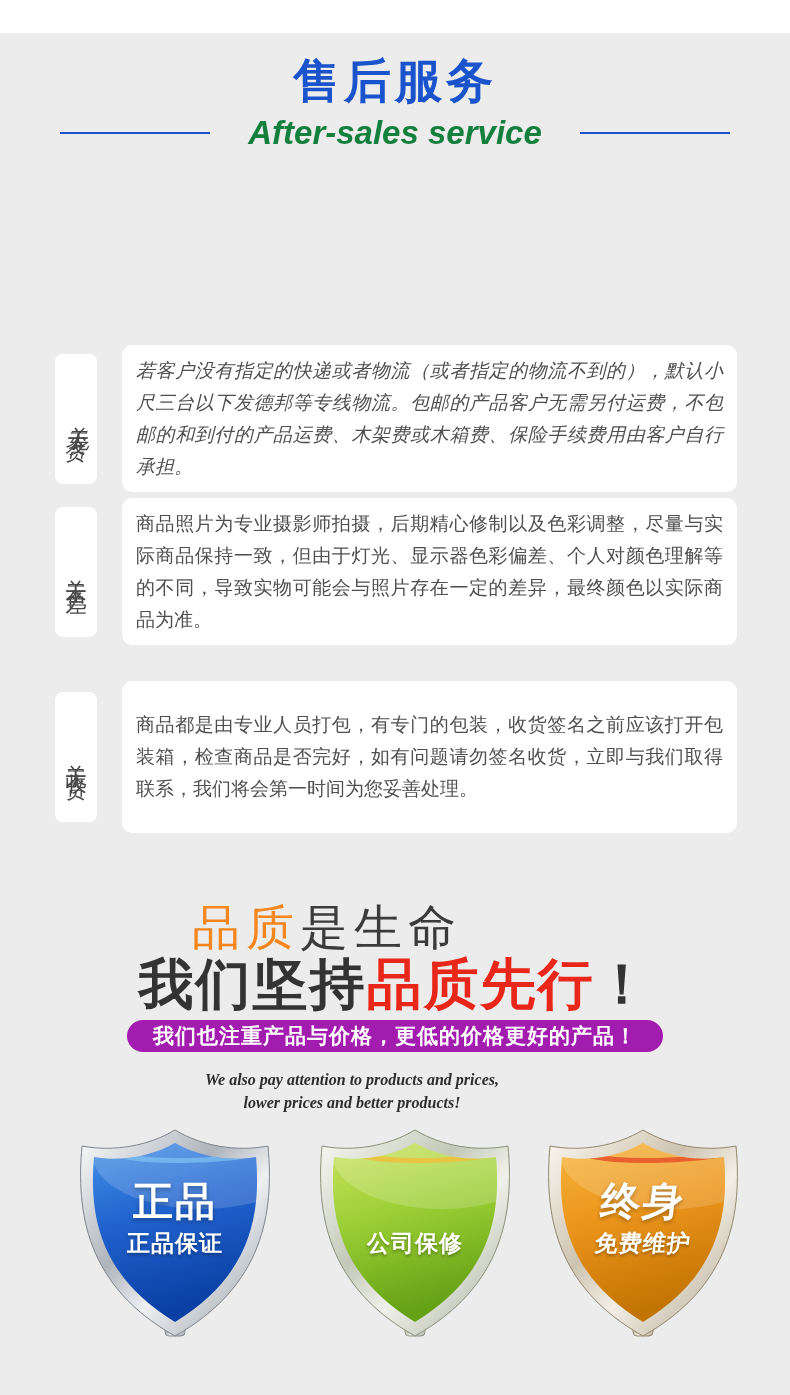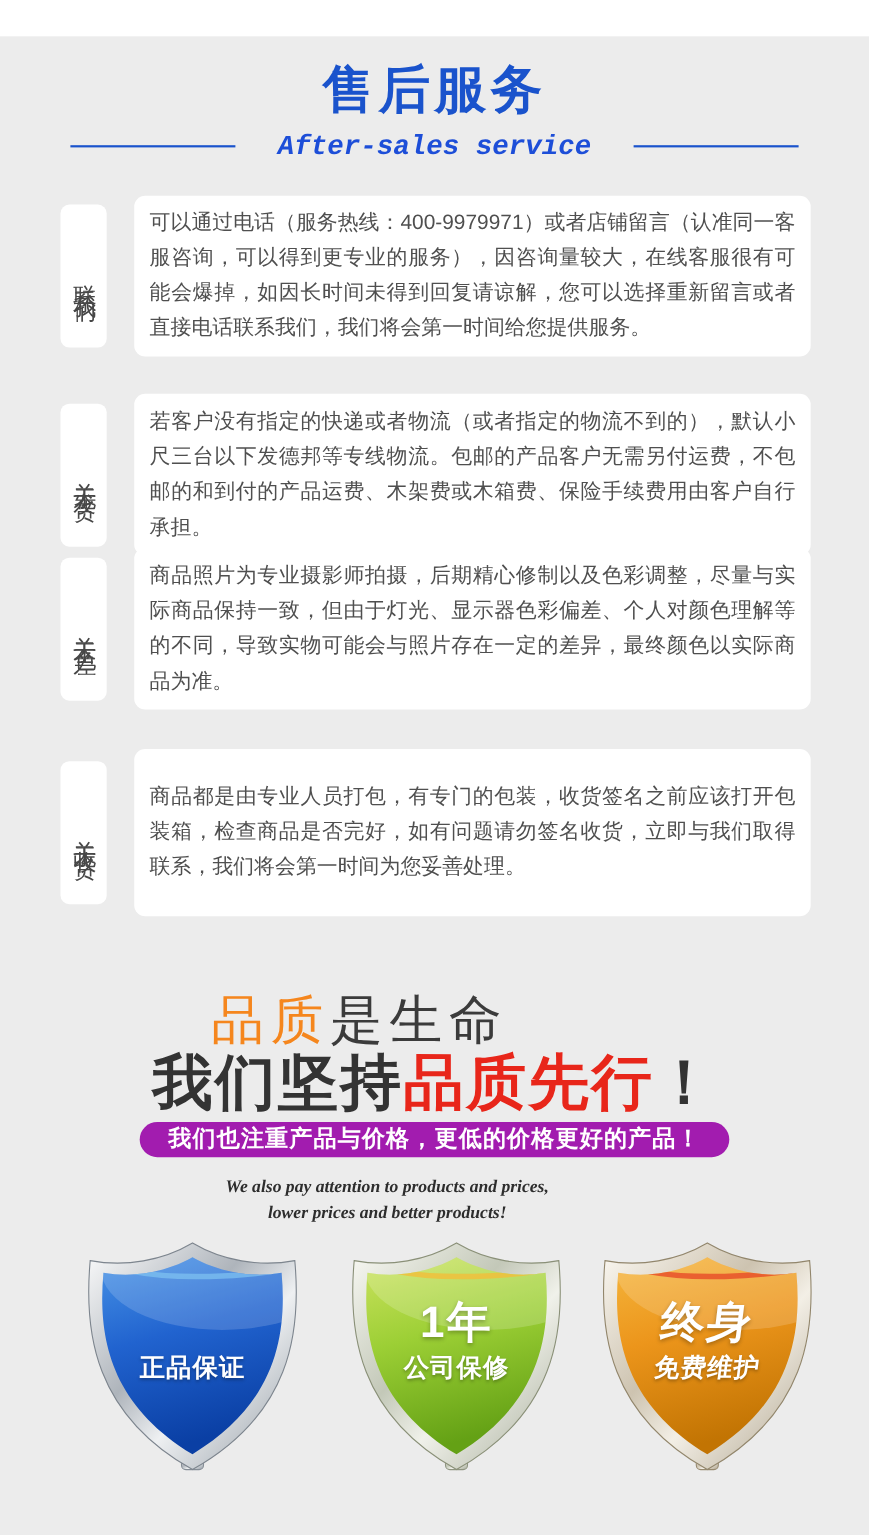--- a/index.html
+++ b/index.html
@@ -15,28 +15,28 @@
   .header-title {
     position:absolute; left:0; top:50px; width:790px; text-align:center;
     font-size:47px; font-weight:bold; color:#1a53cc; letter-spacing:4px;
   }
   .subtitle-row {
     position:absolute; left:0; top:118px; width:790px; height:30px;
     display:flex; align-items:center; justify-content:center; gap:38px;
   }
   .subtitle-line { width:150px; height:0; border-top:2px solid #1a53cc; }
   .subtitle-text {
-    font-family:Liberation Mono, monospace;
-    font-style:italic; font-weight:bold; font-size:25px; color:#1d4ed8;
+    font-family:Liberation Sans, sans-serif;
+    font-style:italic; font-weight:bold; font-size:33px; color:#15803d;
   }
 
   
   .section { position:absolute; left:0; width:790px; }
   .sec-1 { top:178px; height:146px; }
-  .sec-2 { top:358px; height:147px; }
+  .sec-2 { top:345px; height:147px;font-style:italic; }
   .sec-3 { top:498px; height:147px; }
   .sec-4 { top:681px; height:152px; }
   .section-label {
     position:absolute; left:55px; top:50%; transform:translateY(-50%);
     width:42px; height:130px; background:#ffffff; border-radius:8px;
     display:flex; align-items:center; justify-content:center;
   }
   .section-label span {
     writing-mode:vertical-rl; text-orientation:upright;
     font-size:21px; color:#474747; letter-spacing:5px; font-weight:500;
@@ -100,28 +100,20 @@
 <div class="page">
   <div class="top-strip"></div>
 
   <div class="header-title">售后服务</div>
   <div class="subtitle-row">
     <div class="subtitle-line"></div>
     <div class="subtitle-text">After-sales service</div>
     <div class="subtitle-line"></div>
   </div>
 
-  <div class="section sec-1">
-    <div class="section-label">
-      <span>联系我们</span>
-    </div>
-    <div class="section-body">
-      <div class="section-text">可以通过电话（服务热线：400-9979971）或者店铺留言（认准同一客服咨询，可以得到更专业的服务），因咨询量较大，在线客服很有可能会爆掉，如因长时间未得到回复请谅解，您可以选择重新留言或者直接电话联系我们，我们将会第一时间给您提供服务。</div>
-    </div>
-  </div>
 
   <div class="section sec-2">
     <div class="section-label">
       <span>关于发货</span>
     </div>
     <div class="section-body">
       <div class="section-text">若客户没有指定的快递或者物流（或者指定的物流不到的），默认小尺三台以下发德邦等专线物流。包邮的产品客户无需另付运费，不包邮的和到付的产品运费、木架费或木箱费、保险手续费用由客户自行承担。</div>
     </div>
   </div>
 
@@ -174,20 +166,21 @@
           </clipPath>
       </defs>
       <rect x="93" y="198" width="20" height="12" rx="4" fill="url(#rim1)" stroke="#858d96" stroke-width="1"></rect>
       <path d="M103 4 C130 20 164 26 196 20 C202 86 192 160 103 210 C14 160 4 86 10 20 C42 26 76 20 103 4 Z" fill="url(#rim1)" stroke="#7d858e" stroke-width="1"></path>
       <path d="M103 17 C126 30 156 36 184 31 C189 88 179 150 103 196 C27 150 17 88 22 31 C50 36 80 30 103 17 Z" fill="url(#fill1)"></path>
       <g clip-path="url(#clip1)">
         <ellipse cx="130" cy="28" rx="110" ry="55" fill="#ffffff" opacity="0.16"></ellipse>
         <path d="M50 30 C90 38 150 34 180 29" stroke="#7ec0f0" stroke-width="5" fill="none" opacity="0.75"></path>
       </g>
     </svg>
+    <div class="badge-title">正品</div>
     <div class="badge-sub">正品保证</div>
   </div>
 
   <div class="badge badge-2">
     <svg width="206" height="214" viewBox="0 0 206 214">
       <defs>
         <linearGradient id="rim2" x1="0" y1="0" x2="1" y2="1">
           <stop offset="0" stop-color="#fbfbf6"></stop>
             <stop offset="0.4" stop-color="#c3c8b8"></stop>
           <stop offset="0.6" stop-color="#f0f1ea"></stop>
@@ -203,21 +196,20 @@
           </clipPath>
       </defs>
       <rect x="93" y="198" width="20" height="12" rx="4" fill="url(#rim2)" stroke="#8f9581" stroke-width="1"></rect>
       <path d="M103 4 C130 20 164 26 196 20 C202 86 192 160 103 210 C14 160 4 86 10 20 C42 26 76 20 103 4 Z" fill="url(#rim2)" stroke="#8a9078" stroke-width="1"></path>
       <path d="M103 17 C126 30 156 36 184 31 C189 88 179 150 103 196 C27 150 17 88 22 31 C50 36 80 30 103 17 Z" fill="url(#fill2)"></path>
       <g clip-path="url(#clip2)">
         <ellipse cx="130" cy="28" rx="110" ry="55" fill="#ffffff" opacity="0.18"></ellipse>
         <path d="M50 30 C90 38 150 34 180 29" stroke="#f0c03c" stroke-width="5" fill="none" opacity="0.85"></path>
       </g>
     </svg>
-    <div class="badge-title">1年</div>
     <div class="badge-sub">公司保修</div>
   </div>
 
   <div class="badge badge-3">
     <svg width="206" height="214" viewBox="0 0 206 214">
       <defs>
         <linearGradient id="rim3" x1="0" y1="0" x2="1" y2="1">
           <stop offset="0" stop-color="#fdfaf4"></stop>
             <stop offset="0.4" stop-color="#cdc3b0"></stop>
           <stop offset="0.6" stop-color="#f3efe6"></stop>

